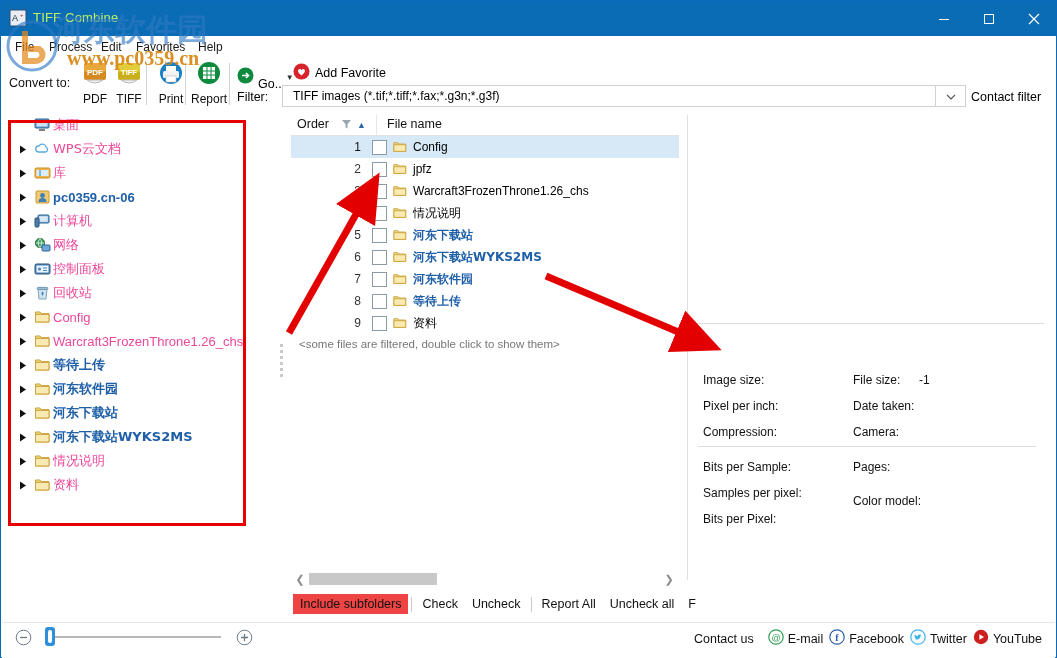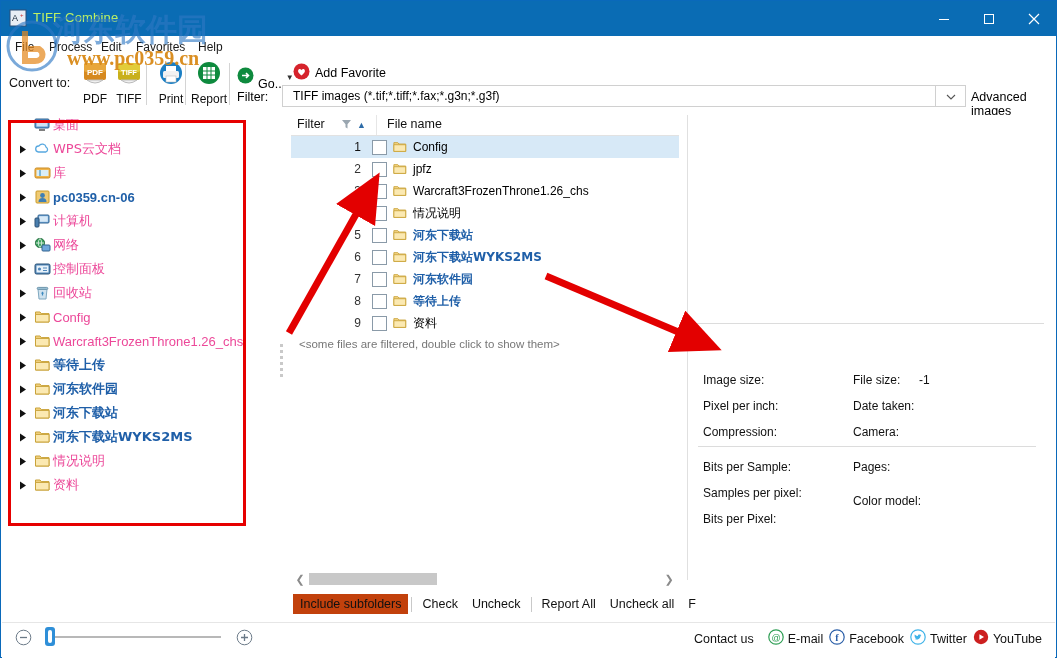--- a/index.html
+++ b/index.html
@@ -87,21 +87,21 @@
 
   
   .hscroll{position:absolute;left:292px;top:570px;width:383px;height:16px;}
   .hscroll .left,.hscroll .right{position:absolute;top:0;width:14px;height:16px;display:flex;align-items:center;justify-content:center;color:#8a8a8a;font-size:11px;}
   .hscroll .left{left:0;}.hscroll .right{right:0;}
   .hscroll .track{position:absolute;left:14px;right:14px;top:2px;height:12px;background:#fff;}
   .hscroll .thumb{position:absolute;left:16px;top:2px;width:128px;height:12px;background:#c8c8c8;}
 
   .btnbar{position:absolute;left:292px;top:592px;height:22px;display:flex;align-items:center;}
   .bb{font-size:12.5px;color:#111;padding:3px 7px;white-space:nowrap;}
-  .bb.active{background:#c2410c;}
+  .bb.active{background:#ef4444;}
   .bb-sep{width:1px;height:15px;background:#c9c9c9;margin:0 3px;}
 
   
   .preview{position:absolute;left:690px;top:114px;width:360px;height:206px;background:#fff;}
   .hr1{position:absolute;left:695px;top:322px;width:348px;height:1px;background:#dcdcdc;}
   .info{position:absolute;left:690px;top:360px;width:360px;height:180px;}
   .info .lab{position:absolute;font-size:12px;color:#111;white-space:nowrap;}
   .info .val{position:absolute;font-size:12px;color:#111;}
   .hr2{position:absolute;left:697px;top:445px;width:338px;height:1px;background:#dcdcdc;}
   .vdiv{position:absolute;left:686px;top:114px;width:1px;height:465px;background:#e0e0e0;}
@@ -249,21 +249,21 @@
         </svg>
     </span>
   </div>
   <div class="adv-box">
     <span class="arrow">
       <svg width="12" height="11" viewBox="0 0 12 11">
           <path d="M2,4 L6,8 L10,4" stroke="#555" stroke-width="1.1" fill="none"></path>
         </svg>
     </span>
   </div>
-  <span class="adv-label">Advanced images</span>
+  <span class="adv-label">Contact filter</span>
 
   <div class="wm wm-logo">
     <svg width="54" height="54" viewBox="0 0 54 54">
       <circle cx="27" cy="27" r="24" fill="none" stroke="#2f78c4" stroke-width="3" opacity=".75"></circle>
       <path d="M20,12 L20,42 L30,42 C38,42 40,34 34,30 L20,30" fill="none" stroke="#e58a20" stroke-width="6" opacity=".85"></path>
     </svg>
   </div>
   <div class="wm wm-cn">河东软件园</div>
   <div class="wm wm-url">www.pc0359.cn</div>
 
@@ -512,21 +512,21 @@
     <i></i>
       <i></i>
       <i></i>
       <i></i>
       <i></i>
       <i></i>
   </div>
 
   <div class="list-pane">
     <div class="list-head">
-      <span class="lh-order">Filter</span>
+      <span class="lh-order">Order</span>
       <span class="lh-sorticon">
         <svg width="11" height="11" viewBox="0 0 11 11">
             <path d="M1,1 H10 L6.5,5.2 V9.5 L4.5,8.2 V5.2 Z" fill="#9aa6b0"></path>
           </svg>
       </span>
       <span class="lh-asc">▲</span>
       <span class="lh-div"></span>
       <span class="lh-name">File name</span>
     </div>
 

